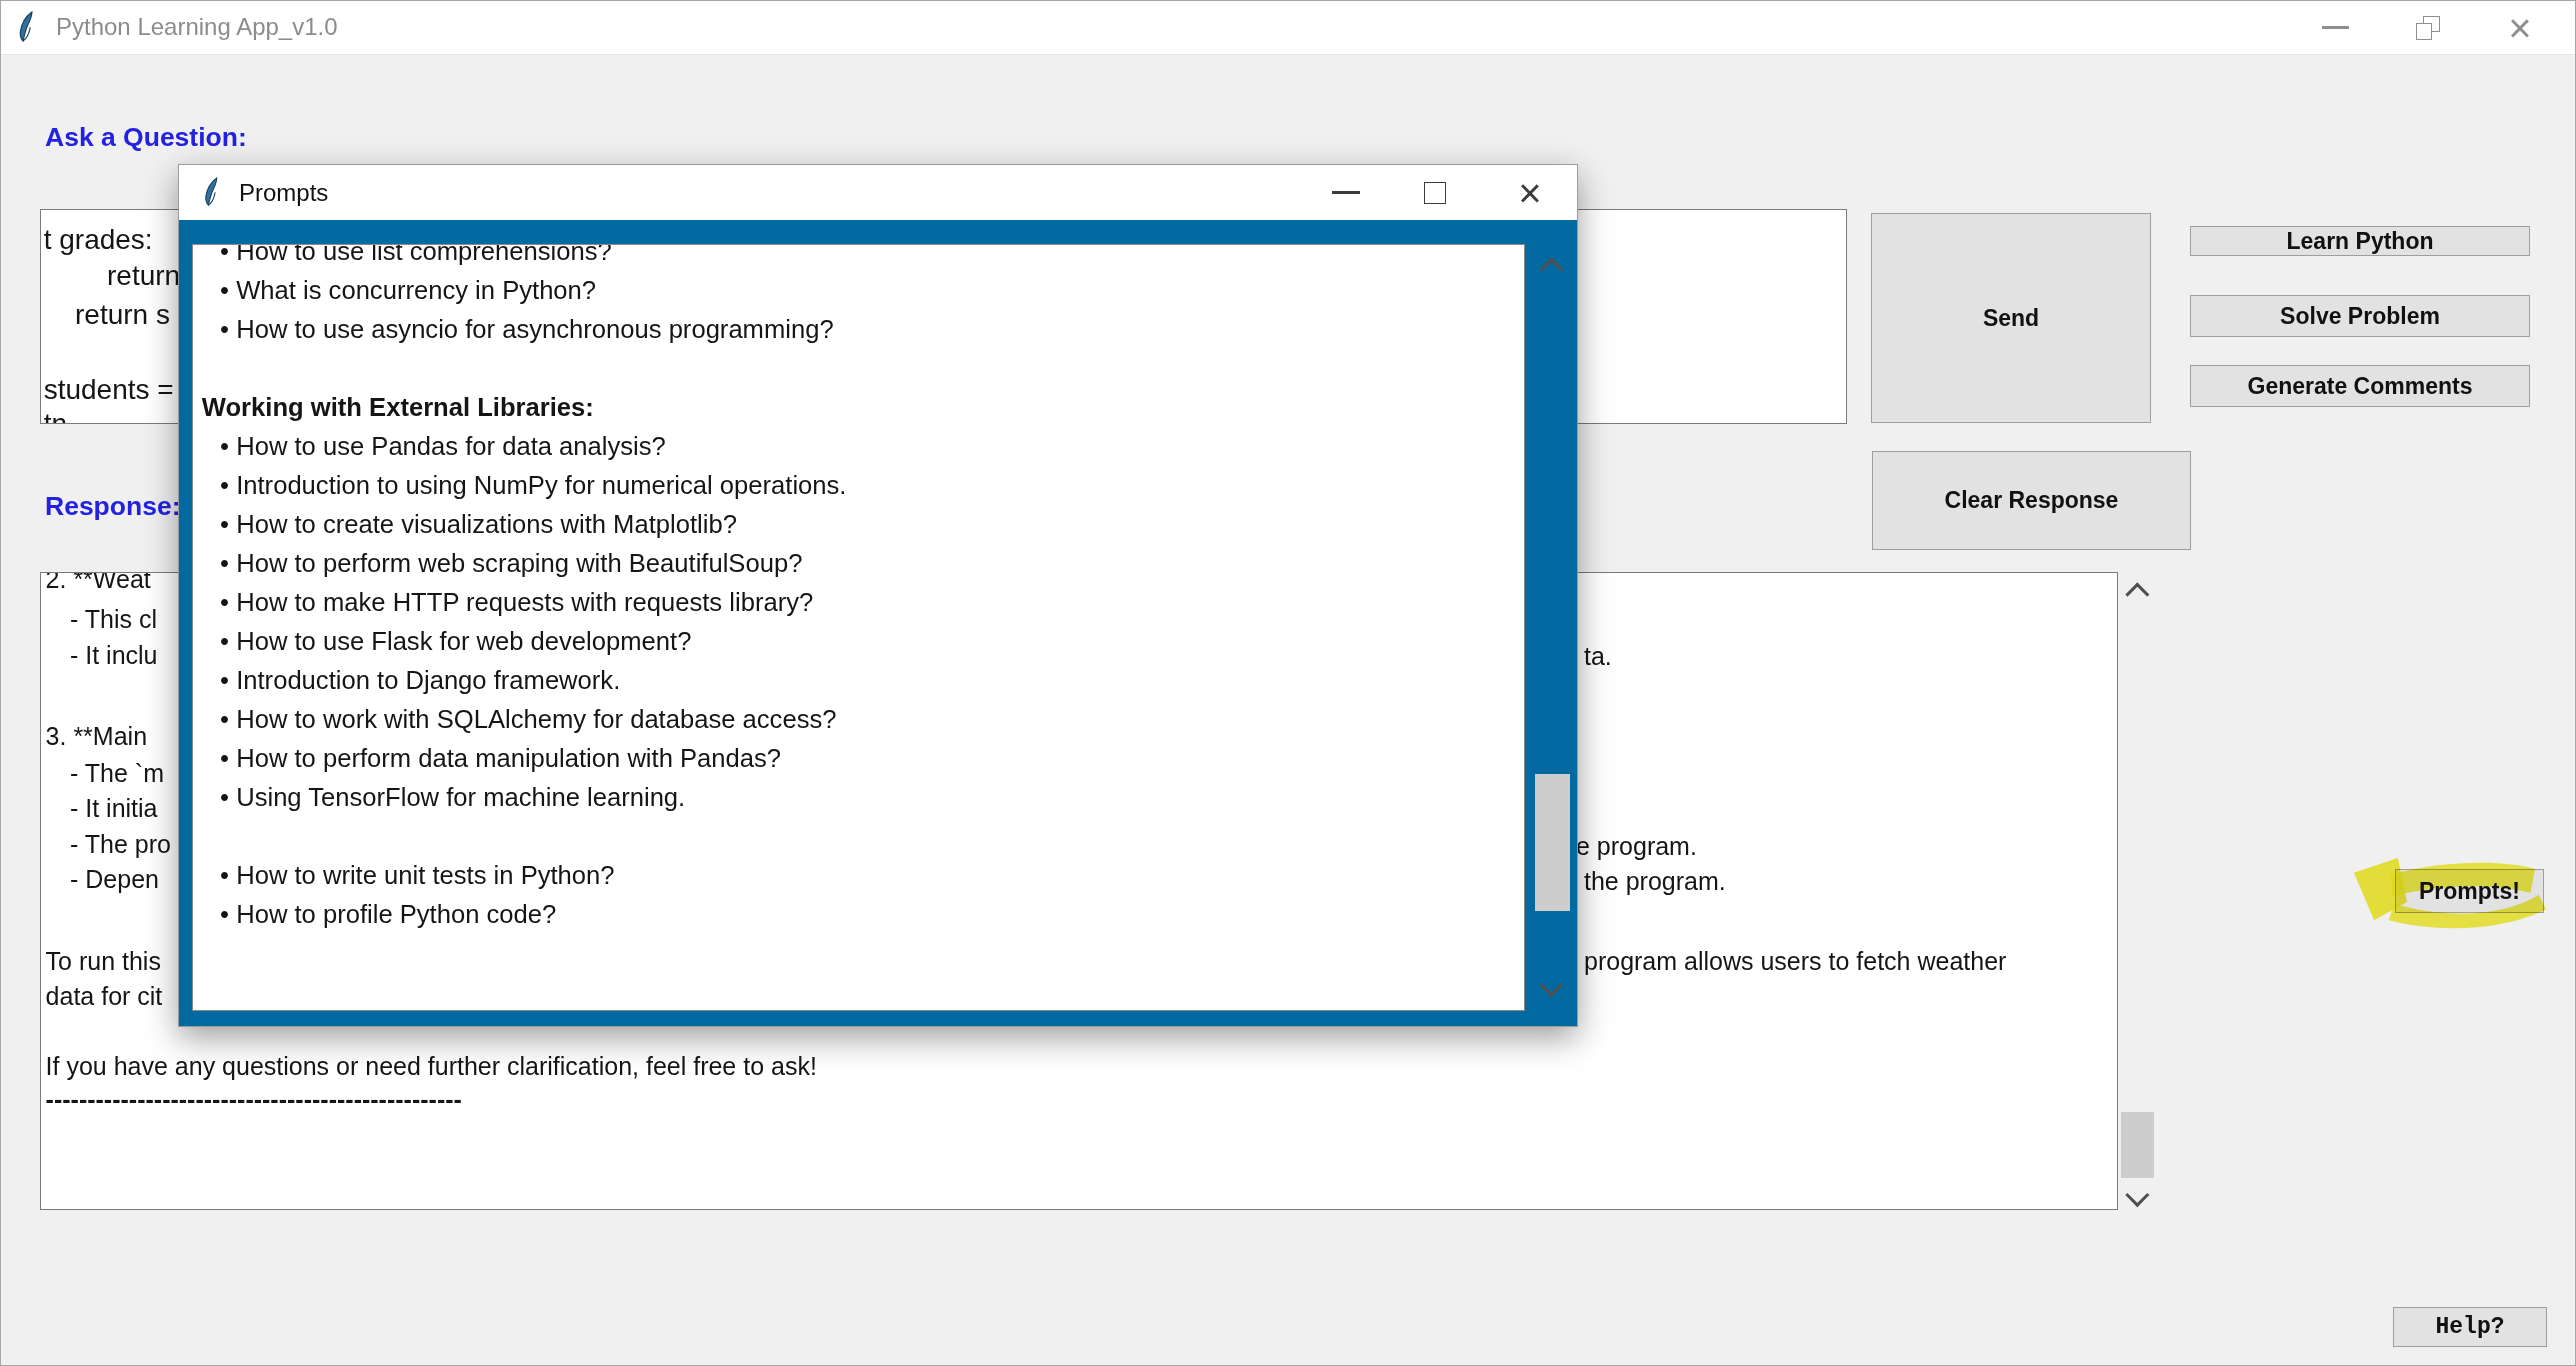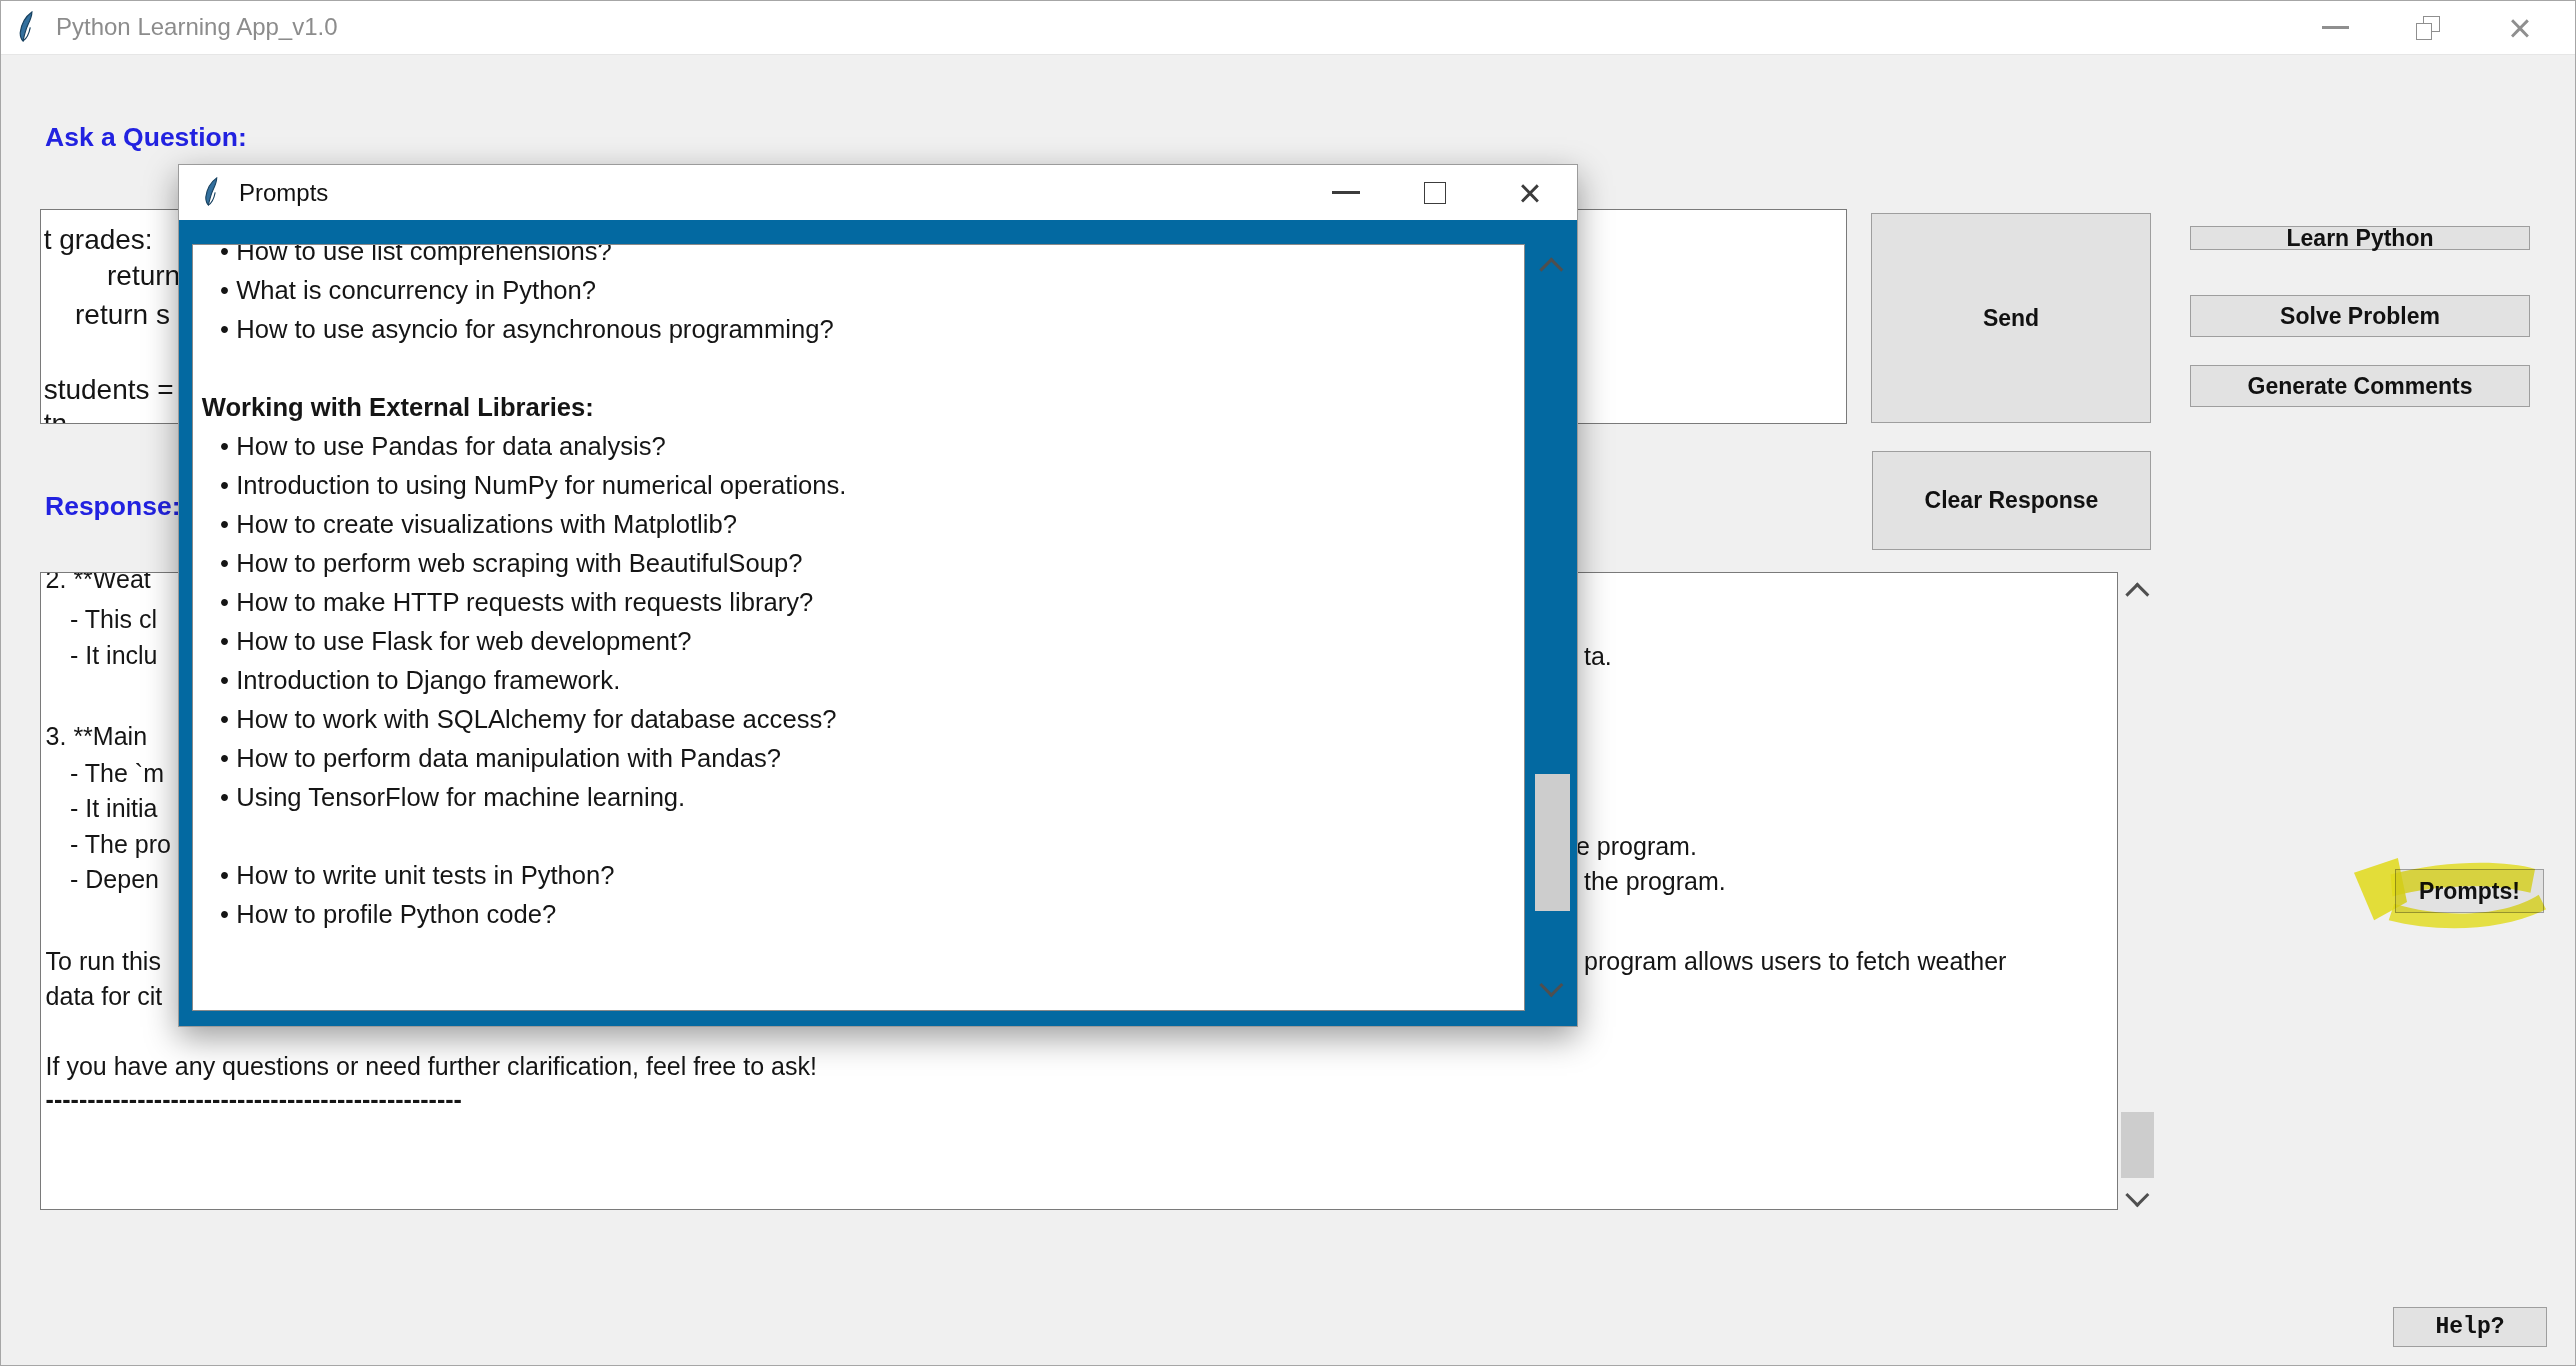--- a/index.html
+++ b/index.html
@@ -87,25 +87,25 @@
   <div class="textbox" style="left:39px;top:208px;width:1807px;height:215px;">
   <span class="frag qfrag" style="left: 2.7px; top: 14.6px;">t grades:</span>
       <span class="frag qfrag" style="left: 66px; top: 51px;">return</span>
       <span class="frag qfrag" style="left: 34px; top: 90px;">return s</span>
       <span class="frag qfrag" style="left: 2.7px; top: 165px;">students =</span>
       <span class="frag qfrag" style="left: 2.7px; top: 199px;">tn..</span>
     </div>
 
   <div class="btn" style="left:1870px;top:212px;width:280px;height:210px;">Send</div>
 
-  <div class="btn" style="left:2189px;top:225px;width:340px;height:24px;">Learn Python</div>
+  <div class="btn" style="left:2189px;top:225px;width:340px;height:30px;">Learn Python</div>
   <div class="btn" style="left:2189px;top:294px;width:340px;height:42px;">Solve Problem</div>
   <div class="btn" style="left:2189px;top:364px;width:340px;height:42px;">Generate Comments</div>
 
-  <div class="btn" style="left:1871px;top:450px;width:279px;height:99px;">Clear Response</div>
+  <div class="btn" style="left:1871px;top:450px;width:319px;height:99px;">Clear Response</div>
 
   <div class="textbox" style="left:39px;top:571px;width:2078px;height:638px;">
   <span class="frag" style="left: 4.6px; top: -8.2px;">2. **Weat</span>
       <span class="frag" style="left: 29px; top: 32px;">- This cl</span>
       <span class="frag" style="left: 29px; top: 68px;">- It inclu</span>
       <span class="frag" style="left: 1543px; top: 69px;">ta.</span>
       <span class="frag" style="left: 4.6px; top: 149px;">3. **Main</span>
       <span class="frag" style="left: 29px; top: 186px;">- The `m</span>
       <span class="frag" style="left: 29px; top: 221px;">- It initia</span>
       <span class="frag" style="left: 29px; top: 257px;">- The pro</span>

